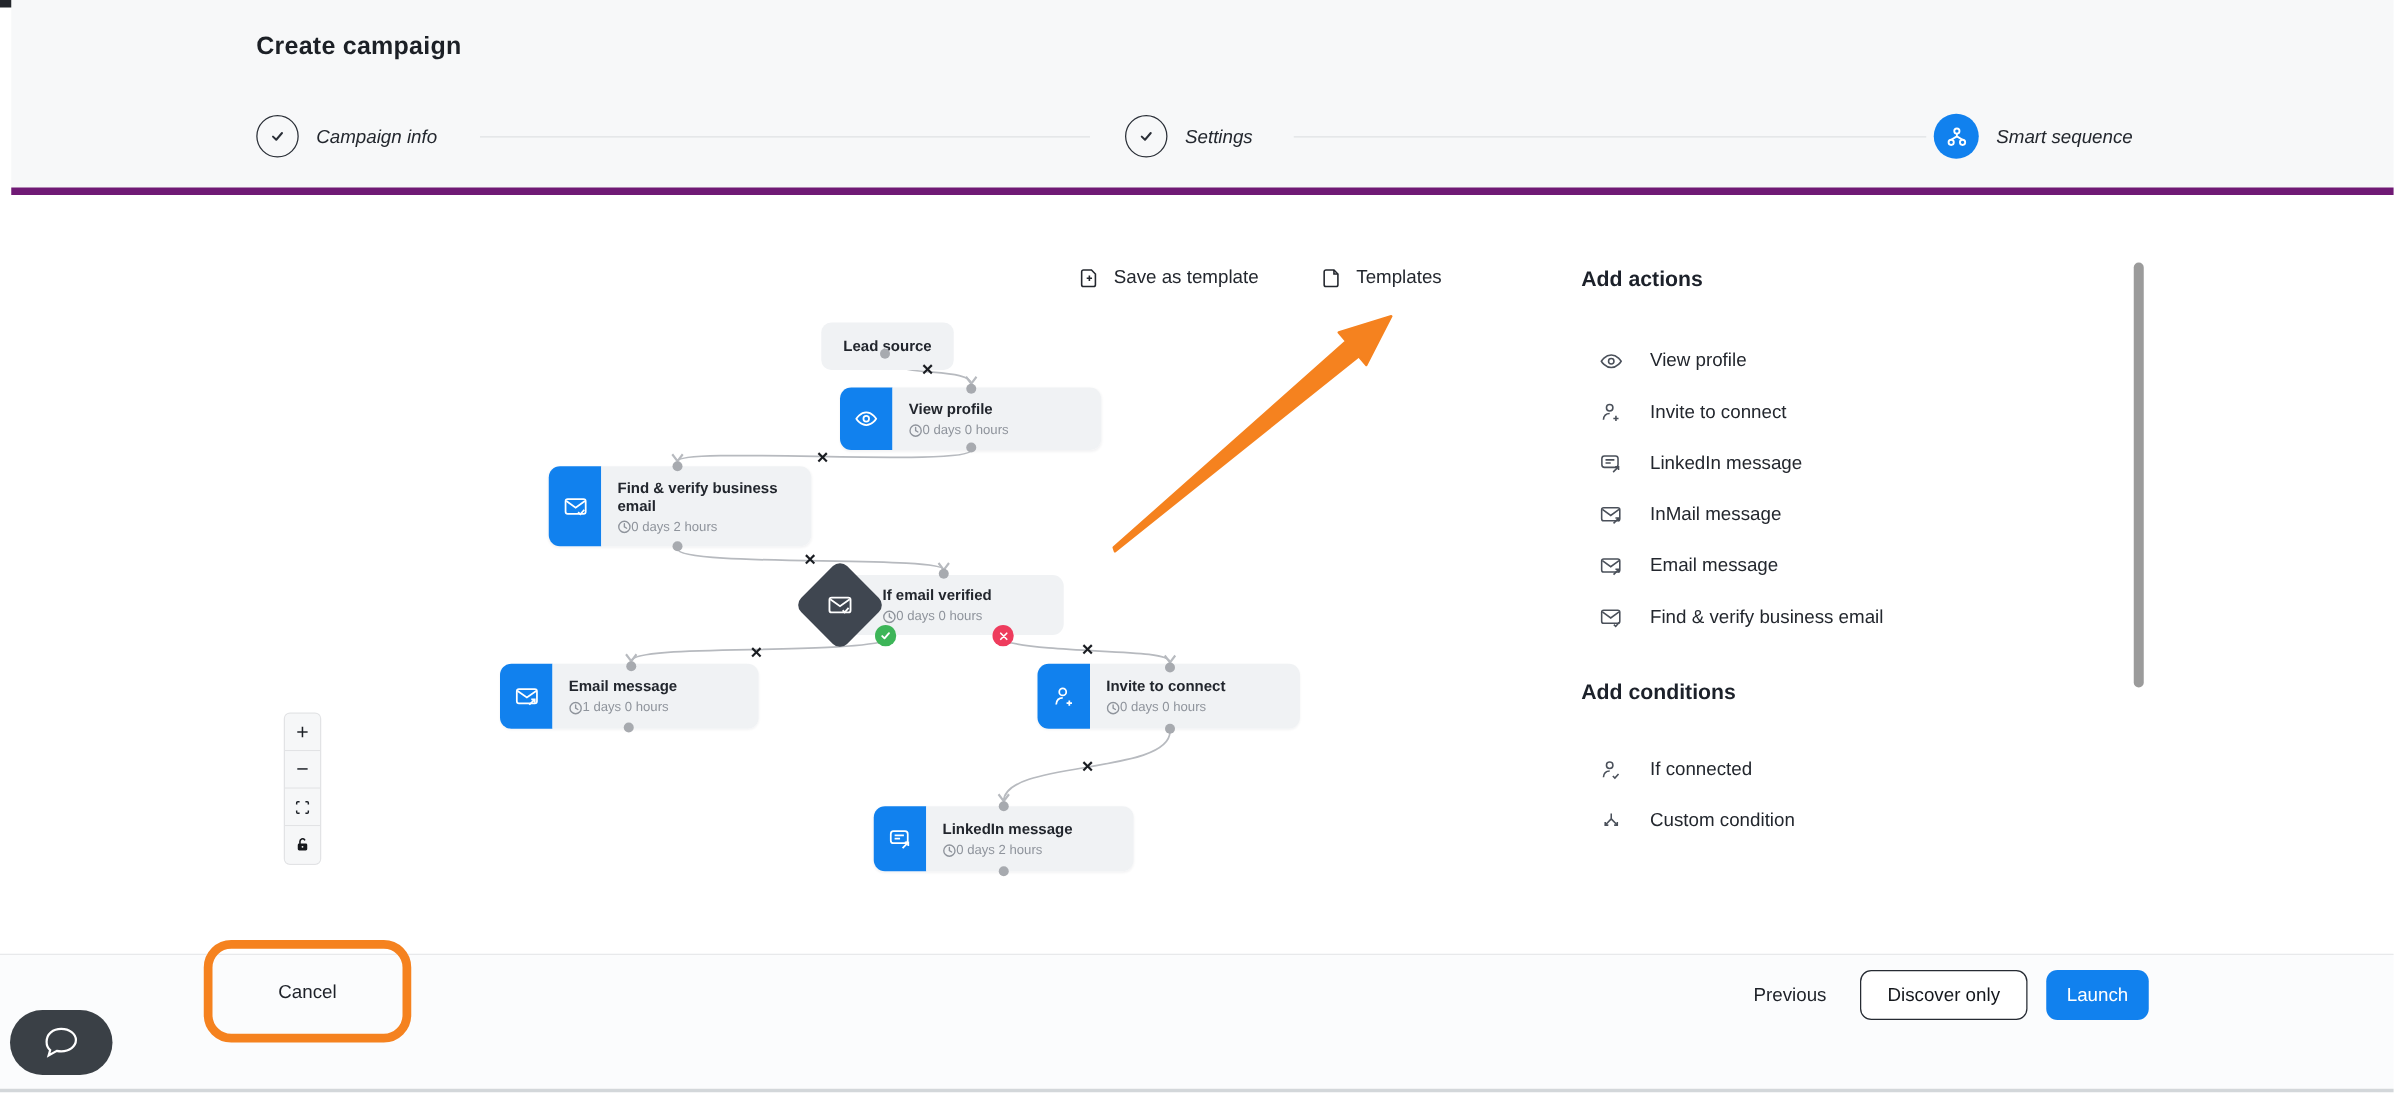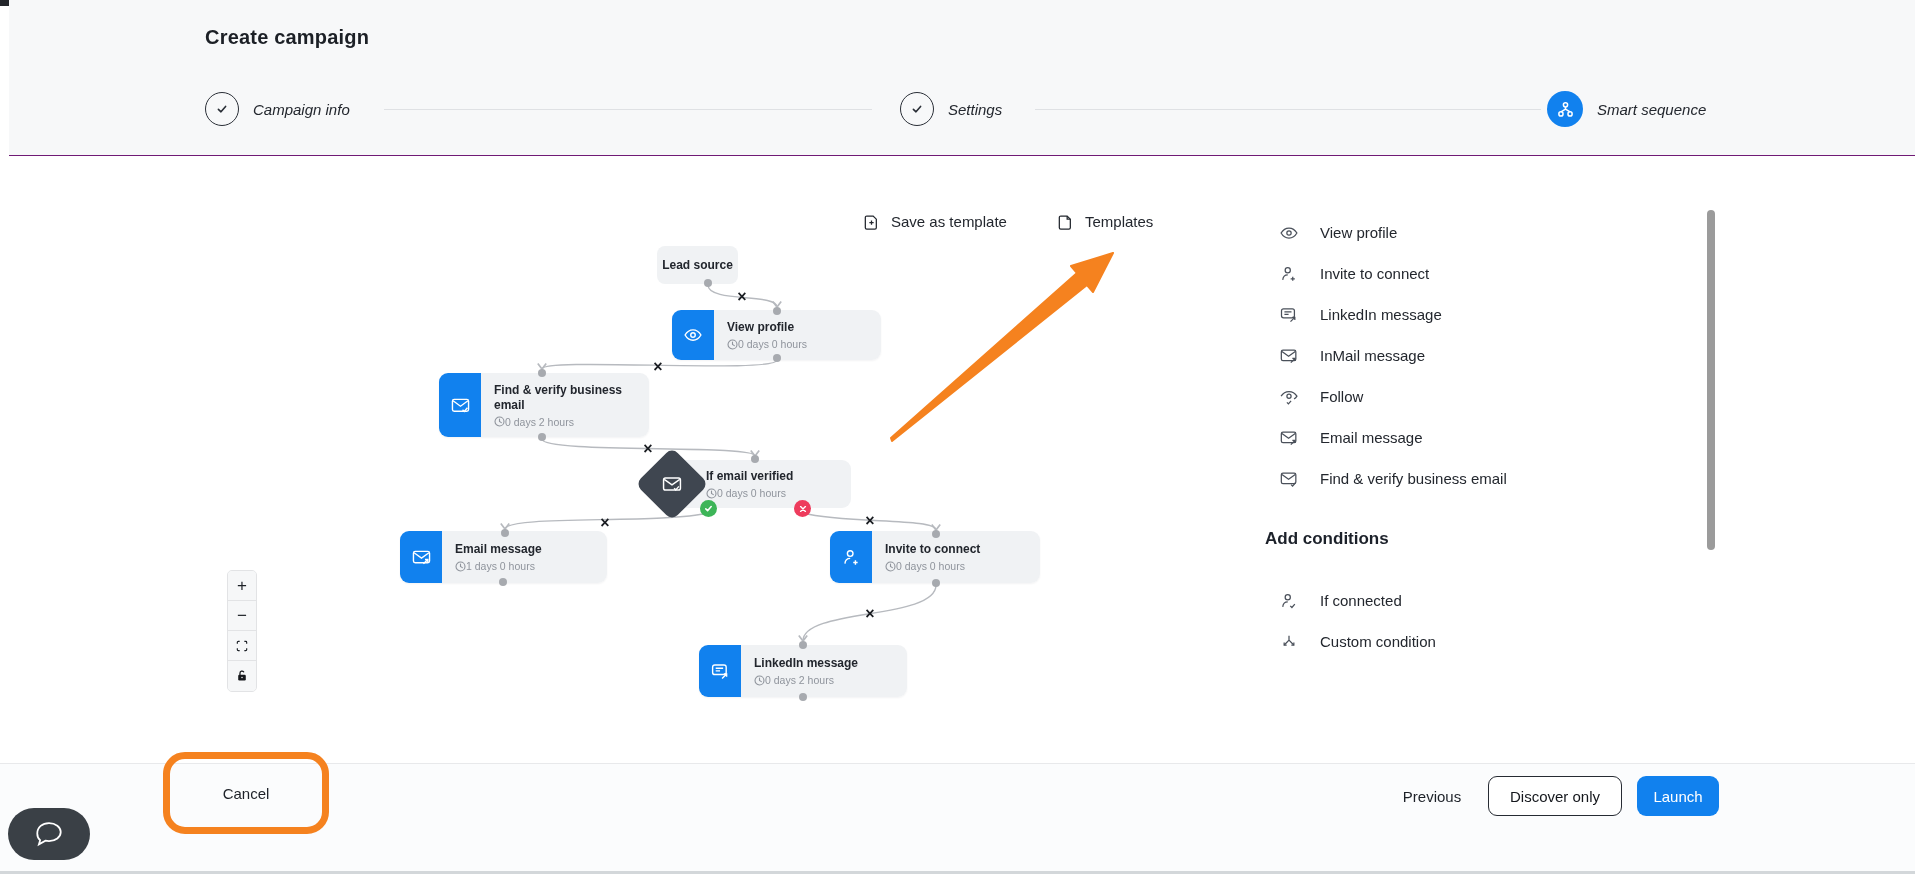--- a/index.html
+++ b/index.html
@@ -2,21 +2,21 @@
 <html><head>
 <meta charset="utf-8">
 <style>
   * { margin:0; padding:0; box-sizing:border-box; }
   html,body { width:1915px; height:874px; }
   body { font-family:"Liberation Sans", sans-serif; background:#ffffff; overflow:hidden; color:#22262d; }
   .app { position:relative; width:1915px; height:874px; background:#ffffff; }
   .abs { position:absolute; }
 
   
-  .header { position:absolute; left:0; top:0; width:1915px; height:156px; background:#f7f8f9; border-bottom:1px solid #701a75; }
+  .header { position:absolute; left:0; top:0; width:1915px; height:156px; background:#f7f8f9; border-bottom:6px solid #701a75; }
   .left-strip { position:absolute; left:0; top:0; width:9px; height:156px; background:#ffffff; }
   .corner-sliver { position:absolute; left:0; top:0; width:9px; height:6px; background:#23262b; }
   .page-title { position:absolute; left:205px; top:26px; font-size:20px; font-weight:700; color:#1c2026; letter-spacing:.2px; }
   .step { position:absolute; display:flex; align-items:center; gap:14px; cursor:pointer; }
   .check-circle { width:34px; height:34px; border:1.6px solid #2a2f37; border-radius:50%; background:transparent; display:flex; align-items:center; justify-content:center; }
   .step-circle-active { width:36px; height:36px; border-radius:50%; background:#1181ee; display:flex; align-items:center; justify-content:center; }
   .step-label { font-size:15px; color:#23272e;font-style:italic; }
   .step-line { position:absolute; height:1px; background:#dfe1e4; top:109px; }
 
   
@@ -138,21 +138,21 @@
     <g stroke="#b7babf" stroke-width="1.4" fill="none" marker-end="url(#arr)">
       <path d="M708,285 C708,303 777,293 777,307"></path>
       <path d="M777,360 C777,374 542,357 542,369"></path>
       <path d="M542,439 C542,454 755,444 755,456"></path>
       <path d="M708,513 C662,524 505,515 505,529"></path>
       <path d="M803,513 C846,524 936,518 936,530"></path>
       <path d="M936,585 C936,620 803,608 803,641"></path>
     </g>
   </svg>
 
-  <div class="lead-node" style="left:657px; top:246px; width:81px; height:38px;">
+  <div class="lead-node" style="left:657px; top:258px; width:106px; height:38px;">
     <span>Lead source</span>
   </div>
 
   <div class="node" style="left:672px; top:310px; width:209px; height:50px;">
     <span class="node-icon">
       <svg width="20" height="20" viewBox="0 0 24 24" fill="none" stroke="#fff" stroke-width="1.7">
         <path d="M2.5 12 s3.5-6.2 9.5-6.2 9.5 6.2 9.5 6.2 -3.5 6.2 -9.5 6.2 S2.5 12 2.5 12z"></path>
           <circle cx="12" cy="12" r="2.7"></circle>
       </svg>
     </span>
@@ -309,20 +309,21 @@
     <button class="zoom-btn">
       <svg width="14" height="14" viewBox="0 0 24 24">
         <rect x="5.5" y="10" width="13" height="9.5" rx="2" fill="#16181c"></rect>
         <path d="M8.5 10 V7.2 a3.6 3.6 0 0 1 6.4-2.3" stroke="#16181c" stroke-width="2.2" fill="none" stroke-linecap="round"></path>
         <circle cx="12" cy="14.5" r="1.3" fill="#f6f7f8"></circle>
       </svg>
     </button>
   </div>
 
   <div class="panel">
+    <div class="panel-title actions">Add actions</div>
 
     <div class="panel-item">
       <svg width="20" height="20" viewBox="0 0 24 24" fill="none" stroke="currentColor" stroke-width="1.5">
         <path d="M2.5 12 s3.5-6 9.5-6 9.5 6 9.5 6 -3.5 6 -9.5 6 S2.5 12 2.5 12z"></path>
           <circle cx="12" cy="12" r="2.6"></circle>
       </svg>
       <span>View profile</span>
     </div>
 
     <div class="panel-item">
@@ -345,28 +346,20 @@
 
     <div class="panel-item">
       <svg width="20" height="20" viewBox="0 0 24 24" fill="none" stroke="currentColor" stroke-width="1.5">
         <rect x="2.8" y="5" width="17.4" height="12.5" rx="2"></rect>
           <path d="M3.5 6.6 l8 5.8 8-5.8"></path>
           <path d="M14.2 20 l5-5 M16 14.8 h3.2 v3.2"></path>
       </svg>
       <span>InMail message</span>
     </div>
 
-    <div class="panel-item">
-      <svg width="20" height="20" viewBox="0 0 24 24" fill="none" stroke="currentColor" stroke-width="1.5">
-        <path d="M2.5 11 s3.5-5.5 9.5-5.5 9.5 5.5 9.5 5.5 -1.2 2-3.4 3.5"></path>
-          <circle cx="12" cy="11" r="2.5"></circle>
-          <path d="M9.5 18.5 l1.8 1.8 3.2-3.6"></path>
-      </svg>
-      <span>Follow</span>
-    </div>
 
     <div class="panel-item">
       <svg width="20" height="20" viewBox="0 0 24 24" fill="none" stroke="currentColor" stroke-width="1.5">
         <rect x="2.8" y="5" width="17.4" height="12.5" rx="2"></rect>
           <path d="M3.5 6.6 l8 5.8 8-5.8"></path>
           <path d="M14.2 20 l5-5 M16 14.8 h3.2 v3.2"></path>
       </svg>
       <span>Email message</span>
     </div>
 

